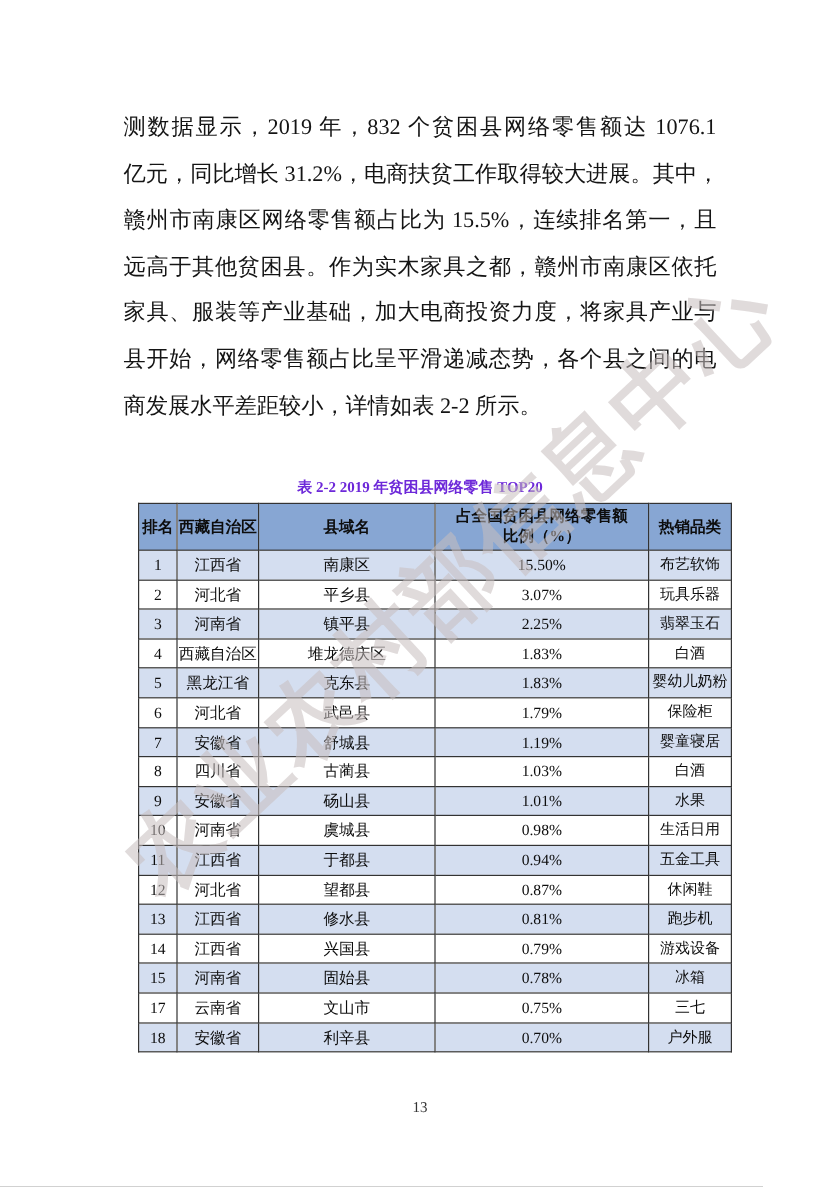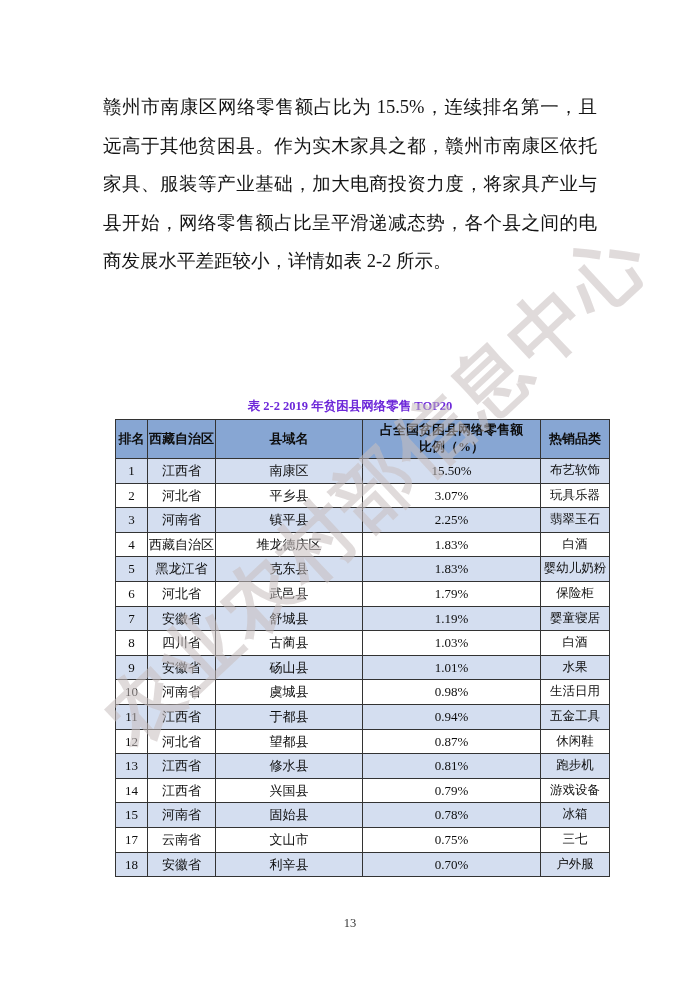--- a/index.html
+++ b/index.html
@@ -112,20 +112,22 @@
   }
 </style>
 </head>
 <body>
 
 <div class="page" style="--header-bg: #87A6D3; --row-alt-bg: #D4DEF0; --wm-color: #C8BFBF;">
 
   <div class="watermark">农业农村部信息中心</div>
 
   <div class="paragraph">
+      <div class="pline">测数据显示，2019 年，832 个贫困县网络零售额达 1076.1</div>
+      <div class="pline">亿元，同比增长 31.2%，电商扶贫工作取得较大进展。其中，</div>
       <div class="pline">赣州市南康区网络零售额占比为 15.5%，连续排名第一，且</div>
       <div class="pline">远高于其他贫困县。作为实木家具之都，赣州市南康区依托</div>
       <div class="pline">家具、服装等产业基础，加大电商投资力度，将家具产业与</div>
       <div class="pline">县开始，网络零售额占比呈平滑递减态势，各个县之间的电</div>
       <div class="pline last">商发展水平差距较小，详情如表 2-2 所示。</div>
     </div>
 
   <div class="table-title">表 2-2 2019 年贫困县网络零售 TOP20</div>
 
   <table class="rank-table">

